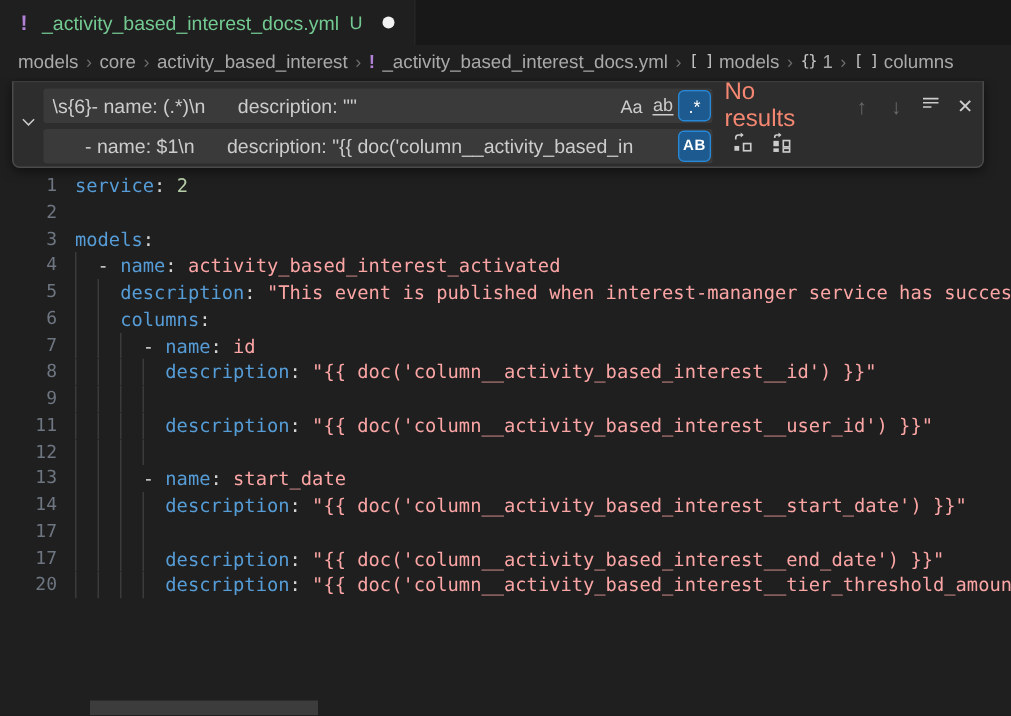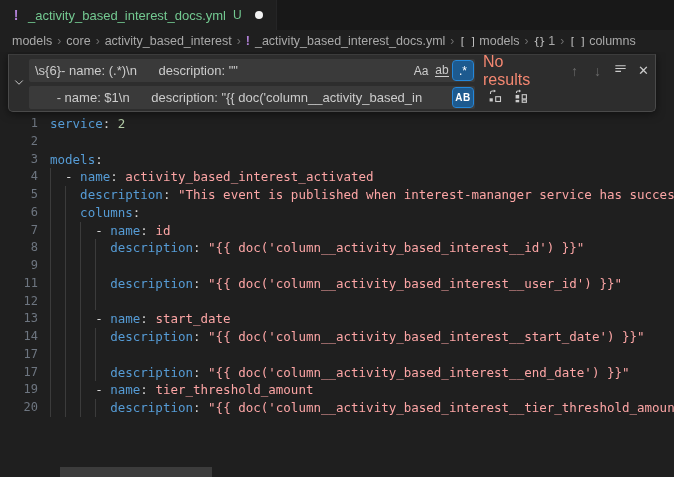--- a/index.html
+++ b/index.html
@@ -242,23 +242,19 @@
       </div>
       <div class="code-line">
         <div class="ln">17</div>
         <div class="lc"><span class="guide" style="left: 0px;"></span><span class="guide" style="left: 15.06px;"></span><span class="guide" style="left: 30.12px;"></span><span class="guide" style="left: 45.18px;"></span></div>
       </div>
       <div class="code-line">
         <div class="ln">17</div>
         <div class="lc"><span class="guide" style="left: 0px;"></span><span class="guide" style="left: 15.06px;"></span><span class="guide" style="left: 30.12px;"></span><span class="guide" style="left: 45.18px;"></span><span class="tk-p">        </span><span class="tk-k">description</span><span class="tk-p">: </span><span class="tk-s">"{{ doc('column__activity_based_interest__end_date') }}"</span></div>
       </div>
       <div class="code-line">
-        <div class="ln">19</div>
-        <div class="lc"><span class="guide" style="left: 0px;"></span><span class="guide" style="left: 15.06px;"></span><span class="guide" style="left: 30.12px;"></span><span class="tk-p">      - </span><span class="tk-k">name</span><span class="tk-p">: </span><span class="tk-s">tier_threshold_amount</span></div>
-      </div>
-      <div class="code-line">
         <div class="ln">20</div>
         <div class="lc"><span class="guide" style="left: 0px;"></span><span class="guide" style="left: 15.06px;"></span><span class="guide" style="left: 30.12px;"></span><span class="guide" style="left: 45.18px;"></span><span class="tk-p">        </span><span class="tk-k">description</span><span class="tk-p">: </span><span class="tk-s">"{{ doc('column__activity_based_interest__tier_threshold_amount</span></div>
       </div>
     </div>
 
   <div class="hscroll"></div>
 </div>
 
 </body></html>

